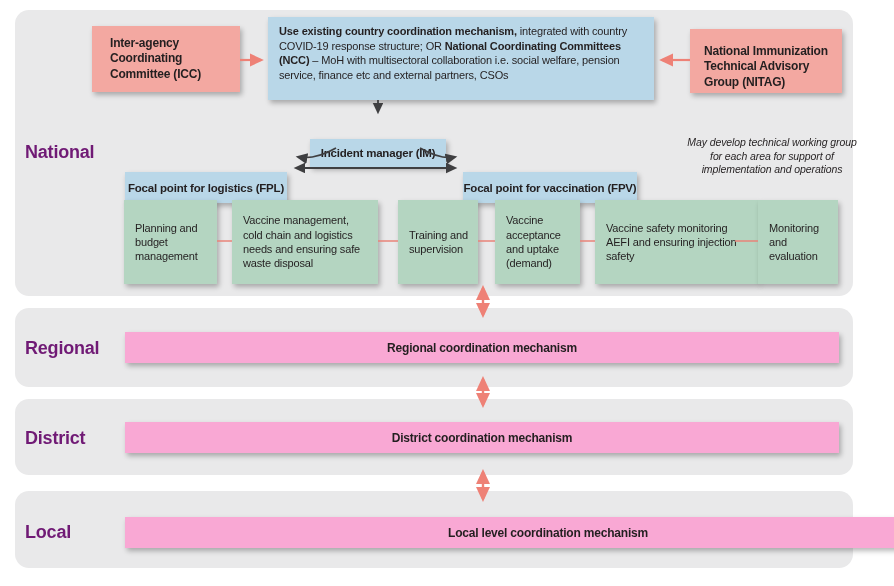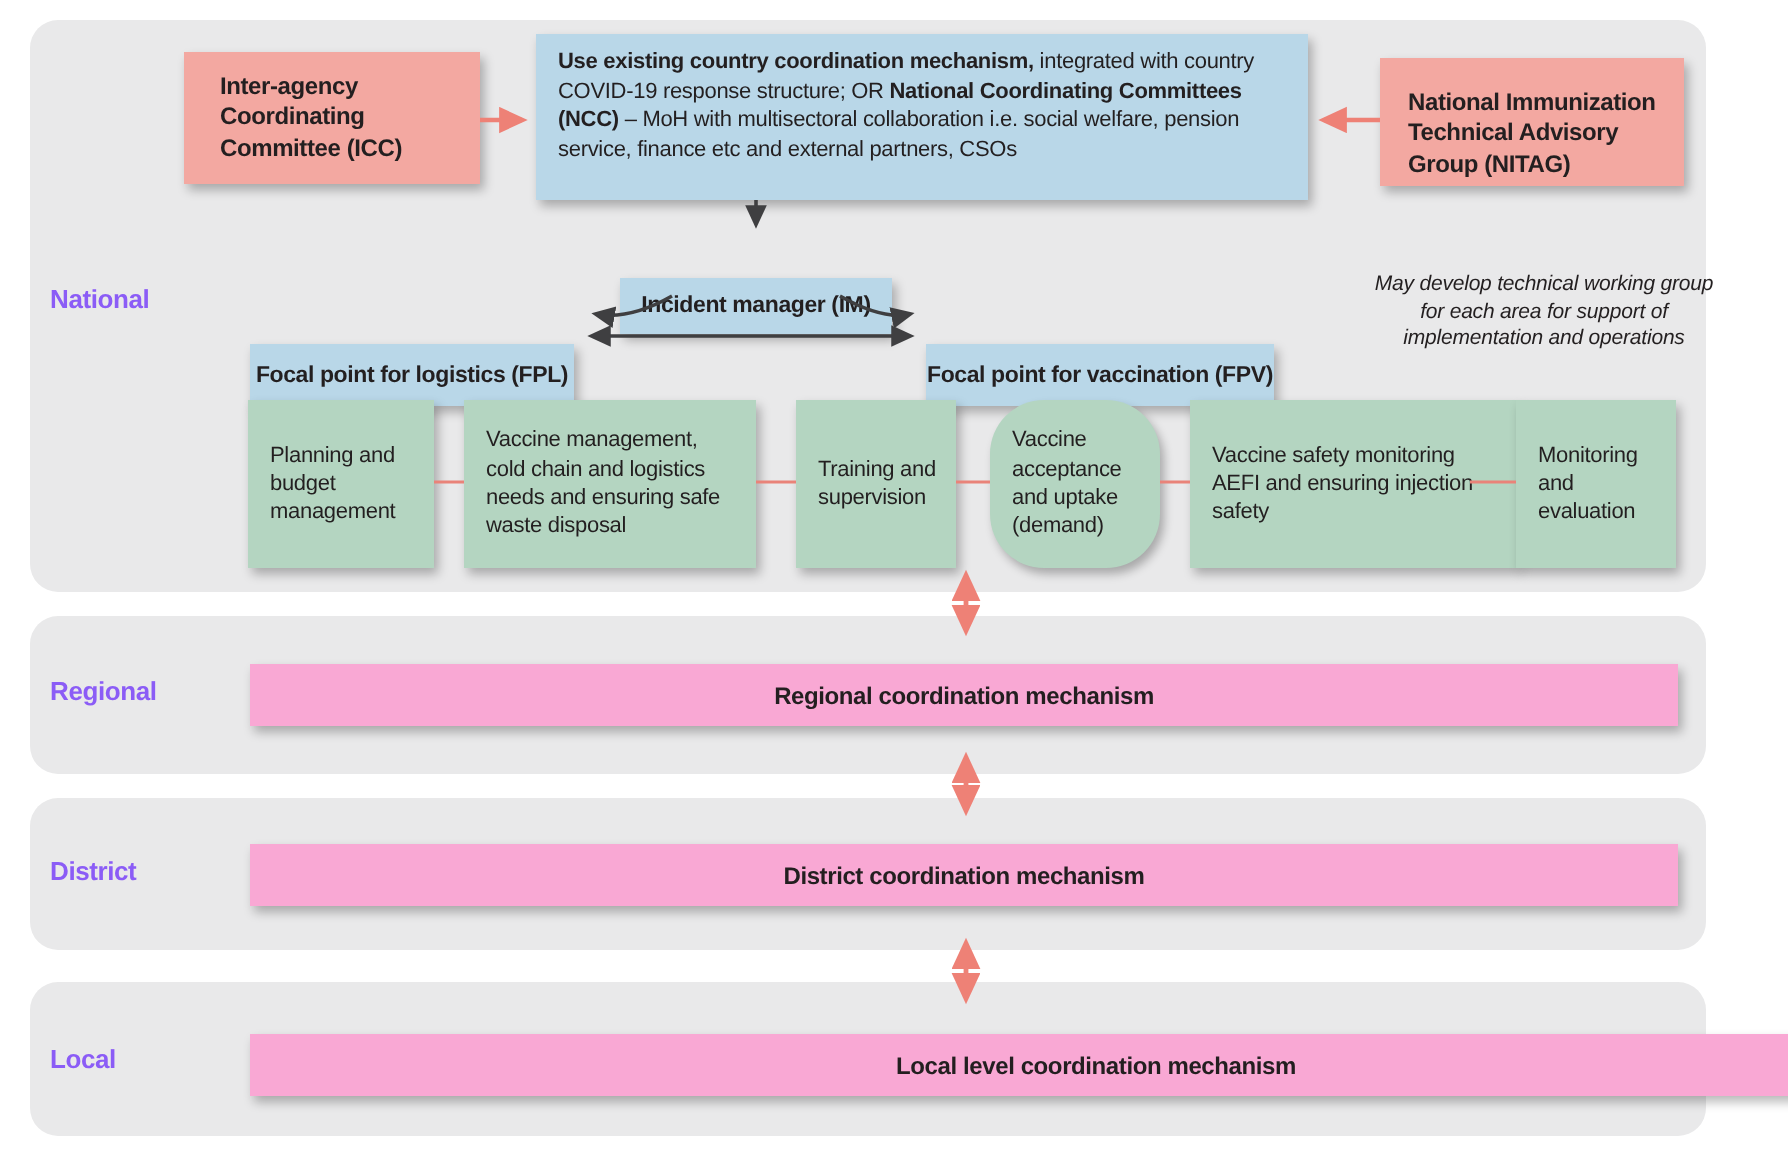--- a/index.html
+++ b/index.html
@@ -1,21 +1,21 @@
 <!DOCTYPE html>
 <html><head>
 <meta charset="utf-8">
 <style>
   html,body{margin:0;padding:0;background:#ffffff;}
   .stage{
     position:relative;width:894px;height:586px;background:#ffffff;
     font-family:"Liberation Sans",sans-serif;color:#231f20;overflow:hidden;
   }
   .panel{position:absolute;background:#e9e9ea;border-radius:14px;}
-  .level-label{position:absolute;font-weight:bold;font-size:13px;color:#8b5cf6;letter-spacing:-0.2px;}
+  .level-label{position:absolute;font-weight:bold;font-size:18px;color:#701a75;letter-spacing:-0.2px;}
   .bx{position:absolute;box-shadow:2px 3px 5px rgba(0,0,0,0.28);box-sizing:border-box;}
   .pink{background:#f3a8a1;}
   .blue{background:#b9d7e8;}
   .green{background:#b4d5c1;}
   .bx.flex{display:flex;align-items:center;}
   .bx.center{justify-content:center;text-align:center;}
   .bold-sm{font-weight:bold;font-size:12px;line-height:1.28;letter-spacing:-0.2px;}
   .bold-xs{font-weight:bold;font-size:11.5px;letter-spacing:-0.2px;margin-top:20px;}
   .ncc-text{font-size:11px;line-height:1.32;letter-spacing:-0.15px;}
   .fn-text{font-size:11px;line-height:1.3;letter-spacing:-0.15px;}
@@ -65,21 +65,21 @@
 
   <div class="bx green flex" style="left:124px;top:200px;width:93px;height:84px;padding:6px 8px 6px 11px;">
     <div class="fn-text">Planning and budget management</div>
   </div>
   <div class="bx green flex" style="left:232px;top:200px;width:146px;height:84px;padding:6px 8px 6px 11px;">
     <div class="fn-text">Vaccine management, cold chain and logistics needs and ensuring safe waste disposal</div>
   </div>
   <div class="bx green flex" style="left:398px;top:200px;width:80px;height:84px;padding:6px 8px 6px 11px;">
     <div class="fn-text">Training and supervision</div>
   </div>
-  <div class="bx green flex" style="left:495px;top:200px;width:85px;height:84px;padding:6px 8px 6px 11px;border-radius:27px;">
+  <div class="bx green flex" style="left:495px;top:200px;width:85px;height:84px;padding:6px 8px 6px 11px;">
     <div class="fn-text">Vaccine acceptance and uptake (demand)</div>
   </div>
   <div class="bx green flex" style="left:595px;top:200px;width:164px;height:84px;padding:6px 8px 6px 11px;">
     <div class="fn-text">Vaccine safety monitoring AEFI and ensuring injection safety</div>
   </div>
   <div class="bx green flex" style="left:758px;top:200px;width:80px;height:84px;padding:6px 8px 6px 11px;">
     <div class="fn-text">Monitoring and evaluation</div>
   </div>
 
   <div class="bar" style="left:125px;top:332px;width:714px;height:31px;">Regional coordination mechanism</div>

